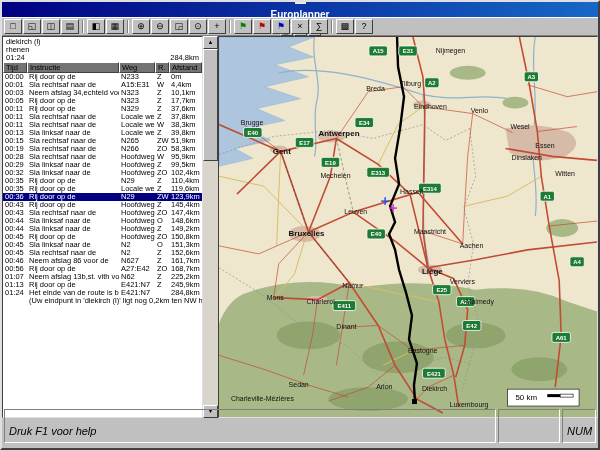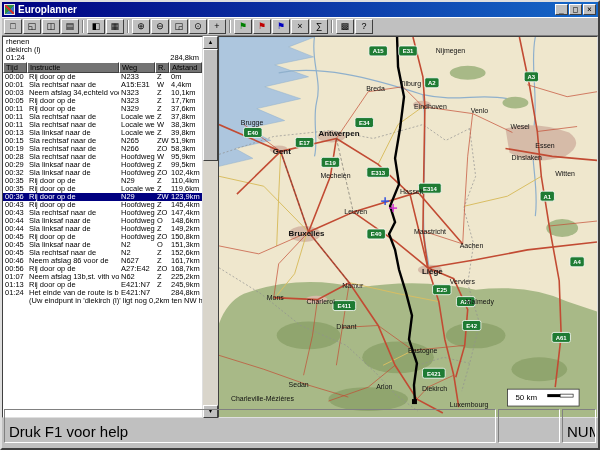--- a/index.html
+++ b/index.html
@@ -2,21 +2,21 @@
 <html style="--titlebar_start: #000080; --titlebar_end: #1668c8; --selection: #000080; --badge_green: #1e7b33; --route: #000000; --land: #efe7cd; --water: #adc6de; --forest: #a8b987;"><head>
 <meta charset="utf-8">
 <style>
   * { box-sizing: border-box; }
   html,body { margin:0; padding:0; width:600px; height:450px; font-family:"Liberation Sans", sans-serif; }
   .window { position:absolute; top:0; left:0; width:600px; height:450px;
     background:#c0c0c0; border:2px solid; border-color:#dfdfdf #404040 #404040 #dfdfdf; }
 
   
   .titlebar { height:15px; display:flex; align-items:center; gap:3px; padding:0 2px;
-    background:linear-gradient(90deg, var(--titlebar_start,#000080), var(--titlebar_end,#1668c8)); }
+    background:linear-gradient(90deg, var(--titlebar_start,#000080), var(--titlebar_end,#1668c8));flex-direction:column; }
   .app-icon { width:11px; height:11px; border:1px solid #e8e8e8;
     background-image:
       linear-gradient(45deg, transparent 44%, #d03030 44%, #d03030 56%, transparent 56%),
       linear-gradient(135deg, #2d8f3f 0 50%, #3a7abf 50% 100%); }
   .title-text { flex:1; color:#fff; font-weight:bold; font-size:10px; line-height:15px; white-space:nowrap; }
   .ctrls { display:flex; gap:1px; }
   .ctrl { width:13px; height:11px; padding:0; font-size:8px; line-height:9px; text-align:center;
     background:#c0c0c0; border:1px solid; border-color:#fff #404040 #404040 #fff;
     font-family:"DejaVu Sans Mono", monospace; }
 
@@ -77,21 +77,21 @@
   .badge { fill:var(--badge_green,#1e7b33); stroke:#fff; stroke-width:.8; }
   .badge-txt { fill:#fff; font-size:6px; font-weight:bold; }
   .scale-box { fill:#fff; stroke:#333; stroke-width:.8; }
   .scale-text { font-size:8px; fill:#000; }
   .marker-magenta { stroke:#d030d0; stroke-width:1.5; }
   .marker-blue { stroke:#3050e0; stroke-width:1.5; }
 
   
   .statusbar { display:flex; height:16px; align-items:center; gap:2px; padding:1px 2px; }
   .sb-panel { border:1px solid; border-color:#808080 #fff #fff #808080; height:13px; line-height:11px;
-    font-size:15px; padding:16px 4px; overflow:hidden; white-space:nowrap; }
+    font-size:11px; padding:16px 4px; overflow:hidden; white-space:nowrap;font-style:italic; }
   .sb-main { flex:1; } .sb-small { width:62px; } .sb-num { width:34px; }
 </style>
 </head>
 <body>
 
 <div class="window">
 
   <div class="titlebar">
     <div class="app-icon"></div>
     <span class="title-text">Europlanner</span>
@@ -125,22 +125,22 @@
       <button class="tb-btn">∑</button>
       <div class="tb-sep"></div>
       <button class="tb-btn">▩</button>
       <button class="tb-btn">?</button>
     </div>
 
   <div class="content">
 
     <div class="left-panel">
       <div class="route-info">
+        <div>diekirch (l)</div>
         <div>rhenen</div>
-        <div>diekirch (l)</div>
         <div class="totals">
           <span>01:24</span>
           <span class="spacer"></span>
           <span>284,8km</span>
         </div>
       </div>
       <div class="rt-header">
           <div class="rt-hcell c-t">Tijd</div>
           <div class="rt-hcell c-i">Instructie</div>
           <div class="rt-hcell c-w">Weg</div>

